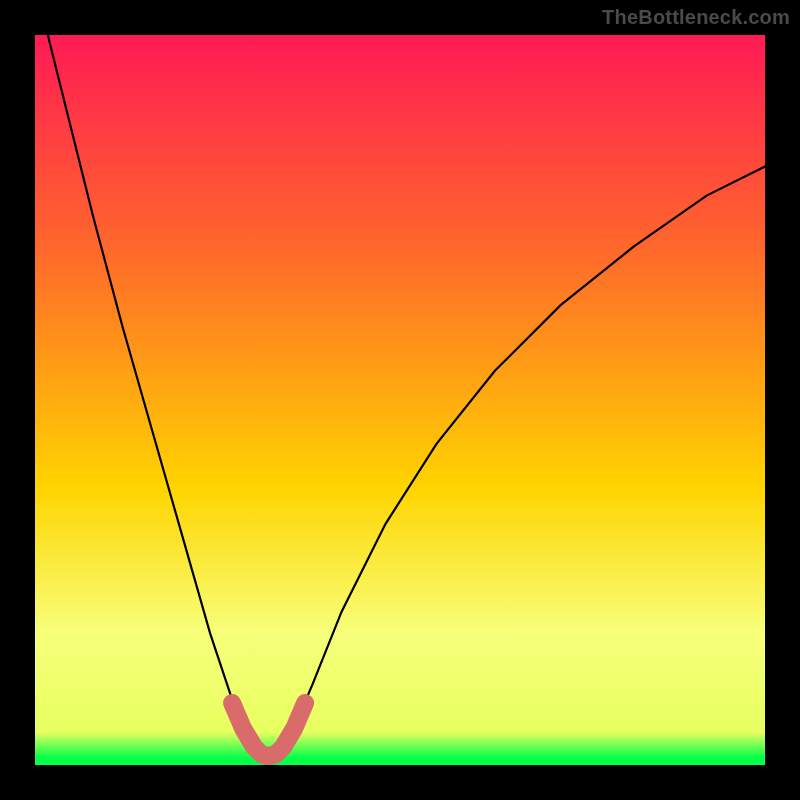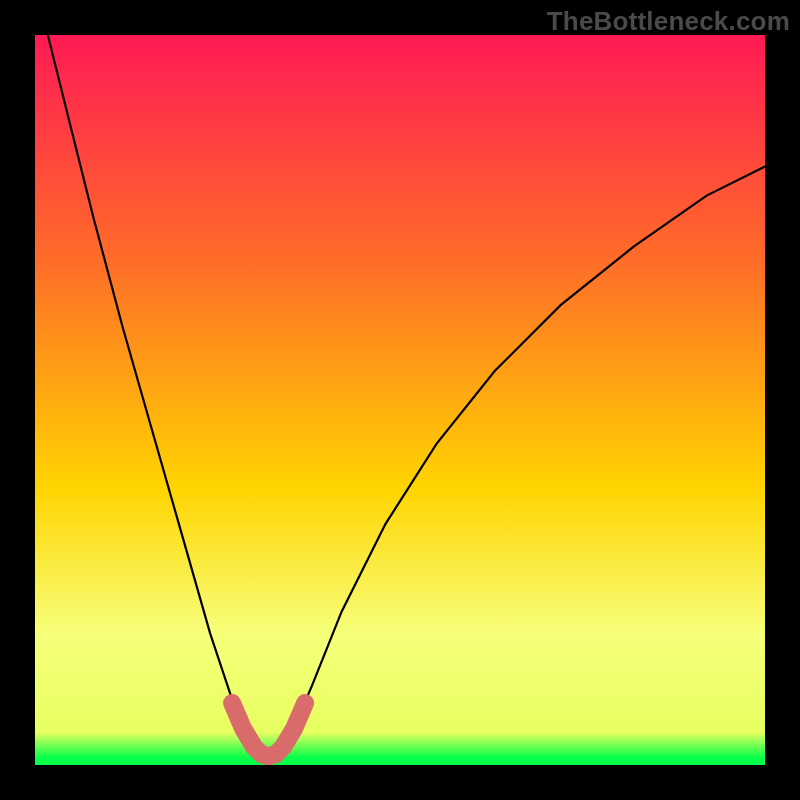--- a/index.html
+++ b/index.html
@@ -24,21 +24,21 @@
     top: 35px;
     width: 730px;
     height: 730px;
     overflow: hidden;
   }
   .watermark {
     position: absolute;
     top: 6px;
     right: 10px;
     font-family: Arial, Helvetica, sans-serif;
-    font-size: 26px;
+    font-size: 20px;
     font-weight: 600;
     color: #4a4a4a;
     letter-spacing: 0.2px;
     user-select: none;
   }
   svg { display: block; }
 </style>
 </head>
 <body>
 

